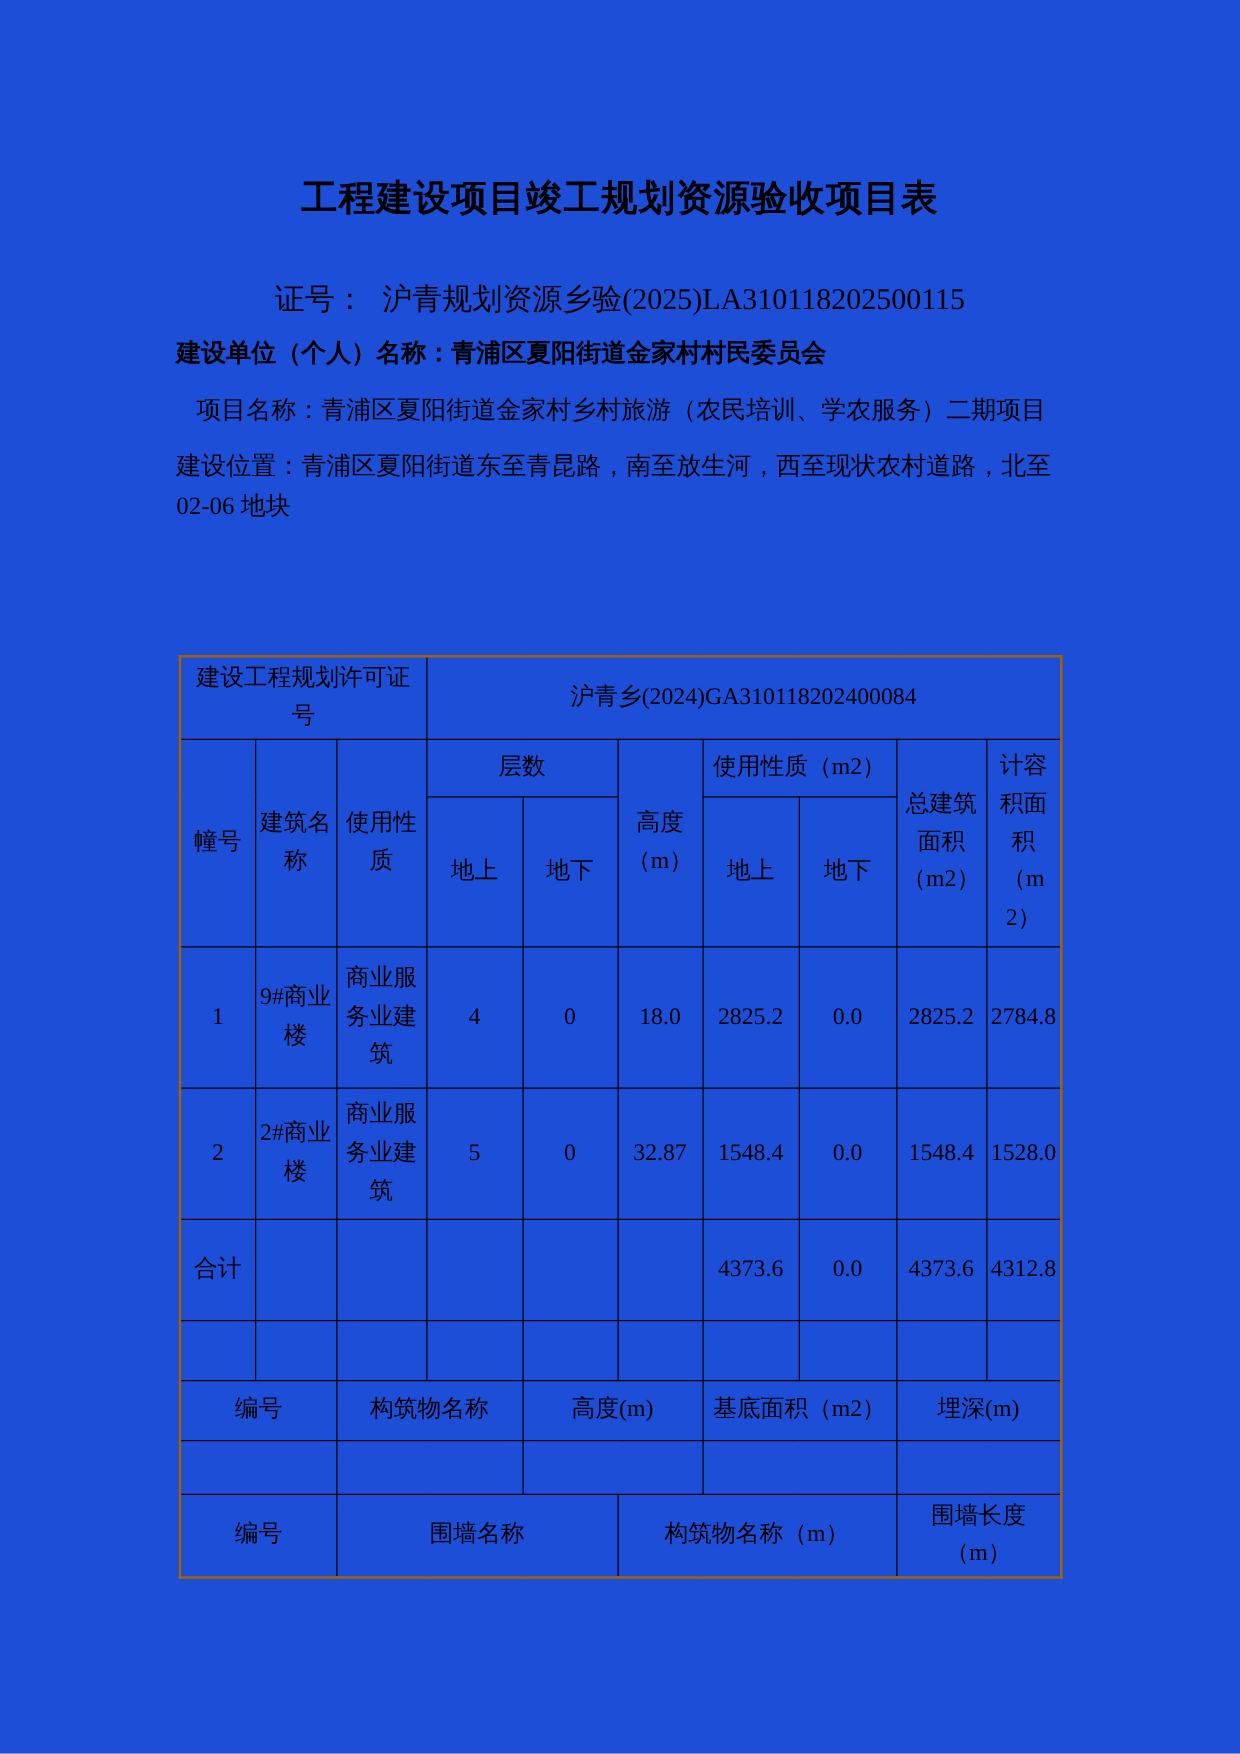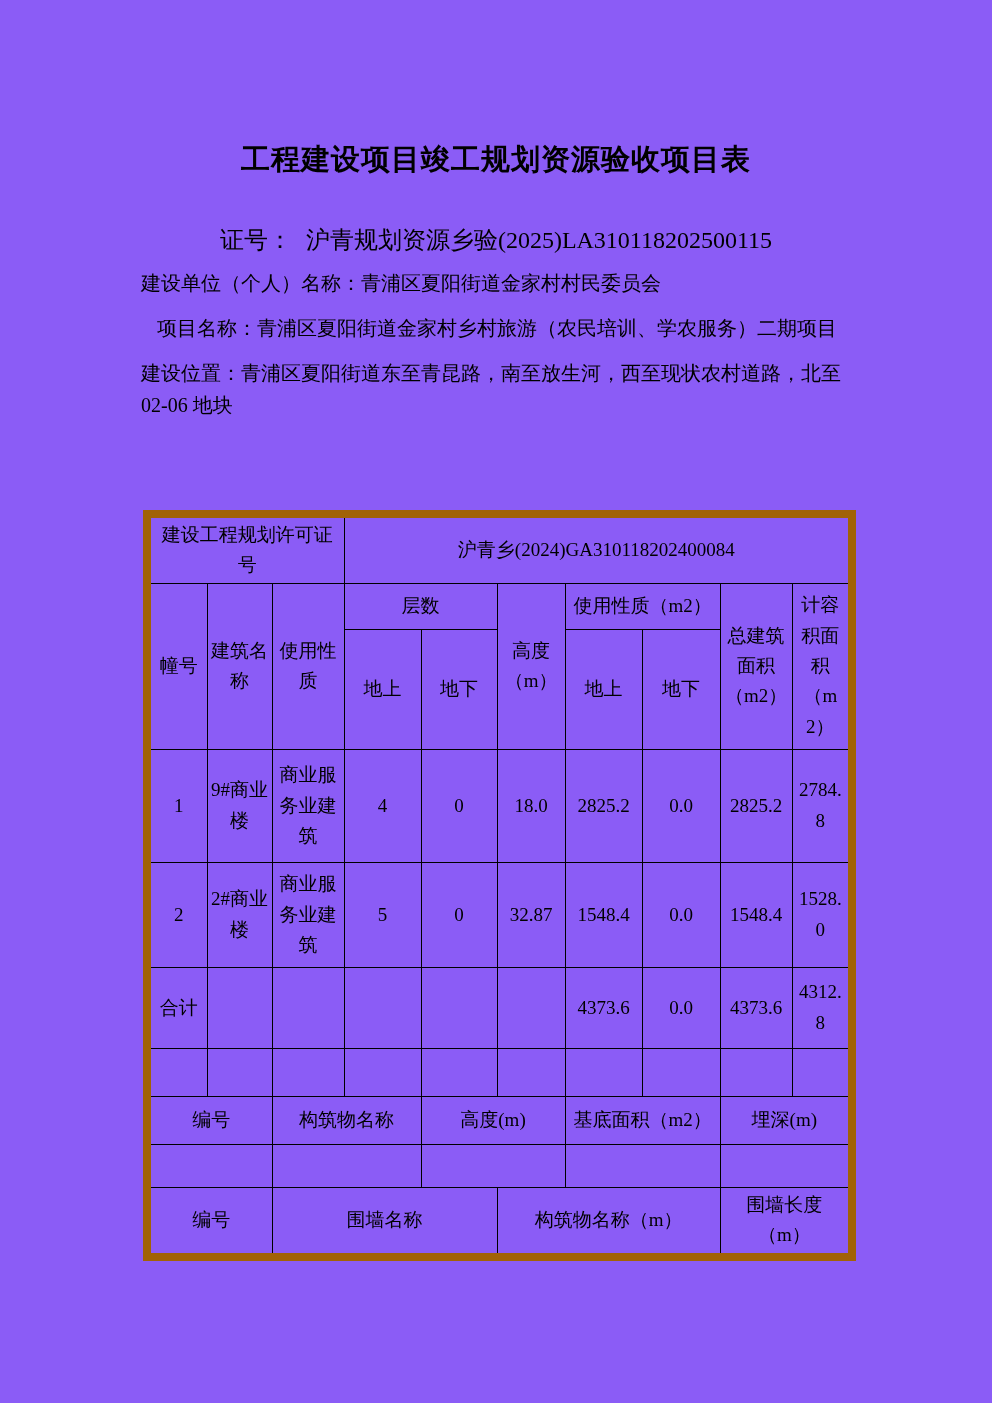--- a/index.html
+++ b/index.html
@@ -3,46 +3,46 @@
 <meta charset="utf-8">
 <style>
   * { box-sizing: border-box; margin: 0; padding: 0; }
   html, body { background: #ffffff; }
   body {
     width: 992px; height: 1403px;
     font-family: "Liberation Serif", "DejaVu Serif", serif;
     color: #000000;
     position: relative;
   }
-  .page { position: absolute; left: 0; top: 0; width: 992px; height: 1403px; background: #8b5cf6; }
+  .page { position: absolute; left: 0; top: 0; width: 992px; height: 1403px; background: #1d4ed8; }
   .content { position: absolute; left: 141px; top: 0; width: 710px; }
 
   .doc-title {
     position: absolute; top: 141px; left: 0; width: 710px;
     text-align: center; font-size: 29px; font-weight: 700;
     letter-spacing: 1px; line-height: 36px;
   }
   .cert-line {
     position: absolute; top: 227px; left: 0; width: 710px;
     text-align: center; font-size: 24px; line-height: 26px;
   }
   .cert-line .cert-value { margin-left: 14px; }
   .info-line {
     position: absolute; left: 0; width: 712px;
     font-size: 20px; line-height: 32px;
   }
-  .info-1 { top: 267px; }
+  .info-1 { top: 267px; font-weight: bold; }
   .info-2 { top: 312px; text-align: center; }
   .info-3 { top: 357px; }
 
   table.main-table {
-    position: absolute; top: 510px; left: 2px;
+    position: absolute; top: 524px; left: 2px;
     width: 705px;
     border-collapse: collapse; table-layout: fixed;
-    border: 8px solid #a16207;
+    border: 2px solid #a16207;
   }
   table.main-table td {
     border: 1px solid #000000;
     text-align: center; vertical-align: middle;
     font-size: 19px; line-height: 1.6;
     padding: 2px 3px;
     word-break: break-all;
     overflow: hidden;
   }
   tr.r-permit   { height: 52px; }

